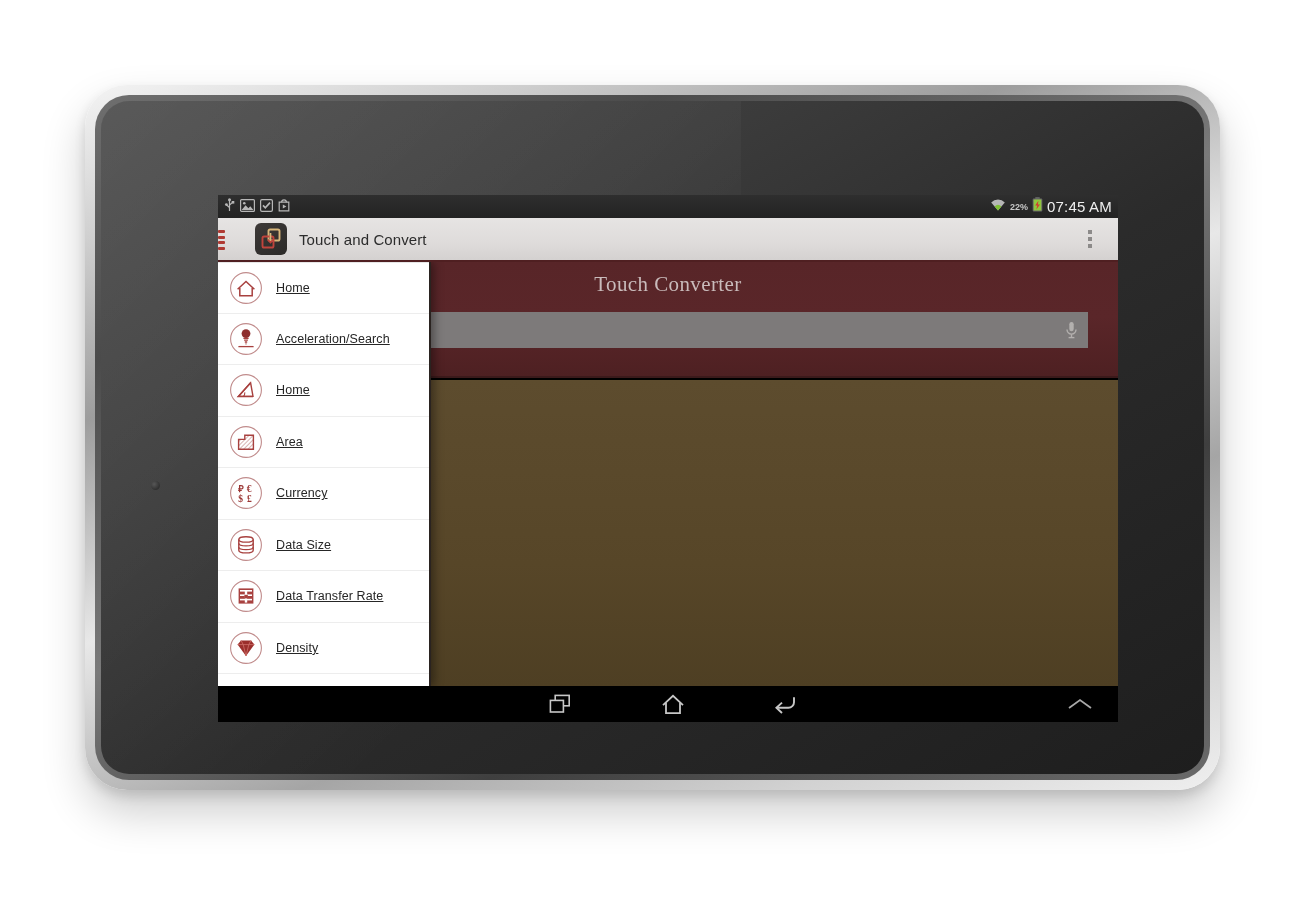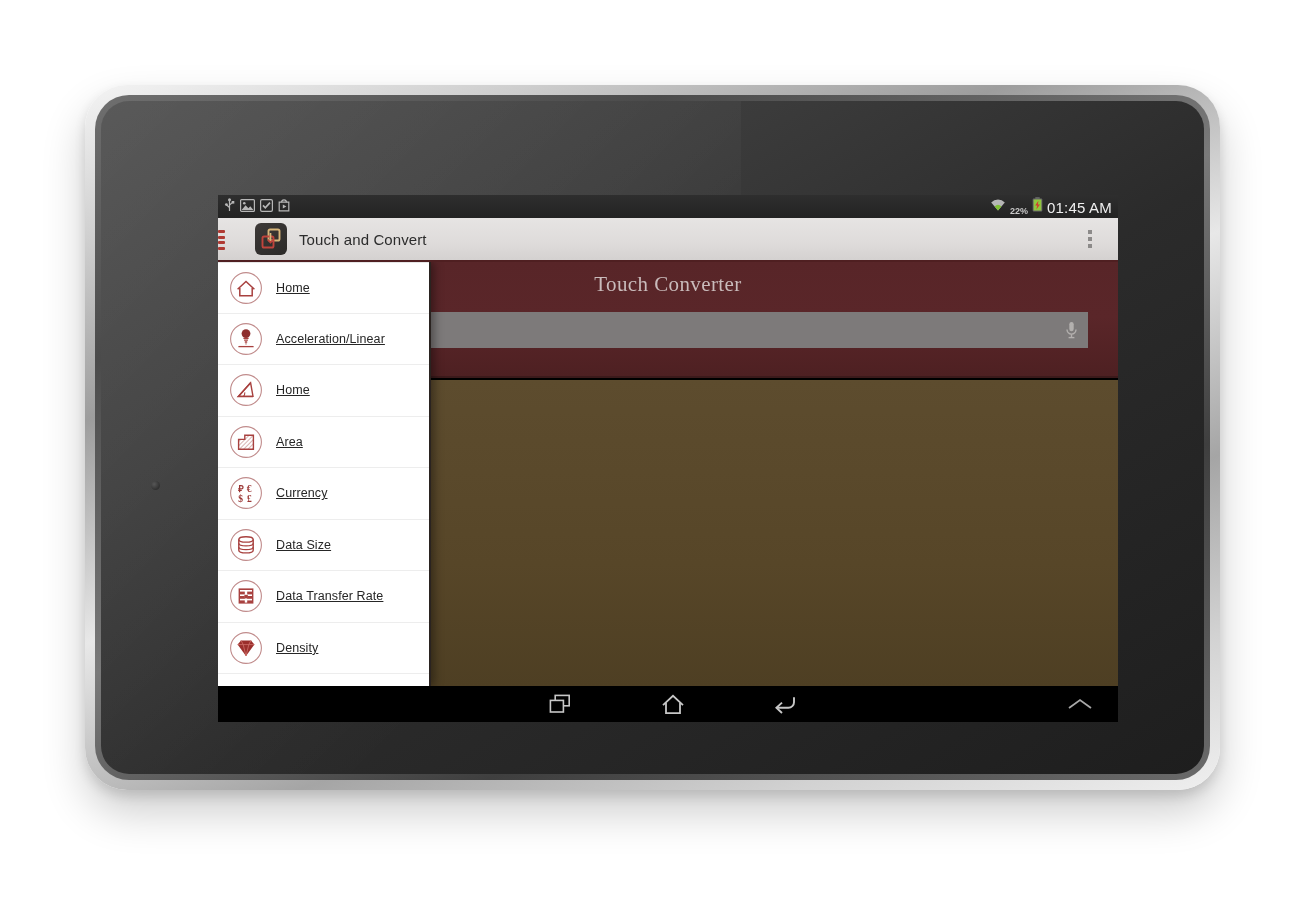--- a/index.html
+++ b/index.html
@@ -53,21 +53,21 @@
   }
 
   
   #statusbar {
     position:relative; height:23px; width:100%;
     background:linear-gradient(to bottom,#2e2e2e,#232323);
     display:flex; align-items:center; justify-content:space-between;
     padding:0 4px 0 6px;
   }
   #status-left { display:flex; align-items:center; gap:5px; }
-  #status-right { display:flex; align-items:flex-end; gap:4px; padding-right:2px; }
+  #status-right { display:flex; align-items:center; gap:4px; padding-right:2px; }
   .sb-glyph { display:block; }
   #battery-pct { color:#c8c8c8; font-size:9px; font-weight:bold; }
   #clock { color:#efefef; font-size:15px; letter-spacing:.2px; }
 
   
   #actionbar {
     position:relative; height:44px; width:100%;
     background:linear-gradient(to bottom,#e6e4e3 0%,#dedbda 62%,#d4d1d0 100%);
     border-bottom:2px solid #4f1f21;
     display:flex; align-items:center;padding-left:25px;
@@ -206,21 +206,21 @@
             </span>
             <span id="battery-pct">22%</span>
             <span class="sb-glyph">
               <svg width="11" height="15" viewBox="0 0 11 15">
                 <rect x="3.3" y="0.2" width="4.4" height="1.6" fill="#6a6a6a"></rect>
                 <rect x="0.7" y="1.6" width="9.6" height="13" rx="1" fill="#6a6a6a"></rect>
                 <rect x="1.7" y="2.6" width="7.6" height="11" rx="0.6" fill="#8fc63d"></rect>
                 <path d="M6.4 3.8 L3.2 8.6 h2.1 l-1 4 L8 7.6 H5.9 Z" fill="#d33b2f"></path>
               </svg>
             </span>
-            <span id="clock">01:45 AM</span>
+            <span id="clock">07:45 AM</span>
           </div>
         </div>
 
         <div id="actionbar">
           <div id="drawer-indicator">
             <i></i>
               <i></i>
               <i></i>
               <i></i>
           </div>
@@ -278,21 +278,21 @@
 
             <div class="drawer-row">
               <div class="row-icon">
                 <svg width="34" height="34" viewBox="0 0 34 34">
                   <circle cx="17" cy="17" r="15.4" fill="none" stroke="#c08b8b" stroke-width="1.1"></circle>
                   <circle cx="17" cy="11.6" r="4.4" fill="#8f2f2f"></circle>
                   <path d="M14.4 16.4 L19.6 16.4 M15.1 18.2 L18.9 18.2 M15.8 20 L18.2 20 M16.5 21.8 L17.5 21.8" stroke="#a8413f" stroke-width="1.3"></path>
                   <line x1="9.4" y1="24.6" x2="24.6" y2="24.6" stroke="#a8413f" stroke-width="1.3"></line>
                 </svg>
               </div>
-              <div class="row-label">Acceleration/Linear</div>
+              <div class="row-label">Acceleration/Search</div>
             </div>
 
             <div class="drawer-row">
               <div class="row-icon">
                 <svg width="34" height="34" viewBox="0 0 34 34">
                   <circle cx="17" cy="17" r="15.4" fill="none" stroke="#c08b8b" stroke-width="1.1"></circle>
                   <path d="M9.4 23.4 L24 23.4 L9.4 23.4 L21.6 9.8" fill="none" stroke="#a8413f" stroke-width="1.5"></path>
                   <path d="M9.4 23.4 L21.6 9.8 L24 23.4 Z" fill="none" stroke="#a8413f" stroke-width="1.4"></path>
                   <path d="M14.6 23.4 a6 6 0 0 0 1.2 -4" fill="none" stroke="#a8413f" stroke-width="1.1"></path>
                 </svg>

